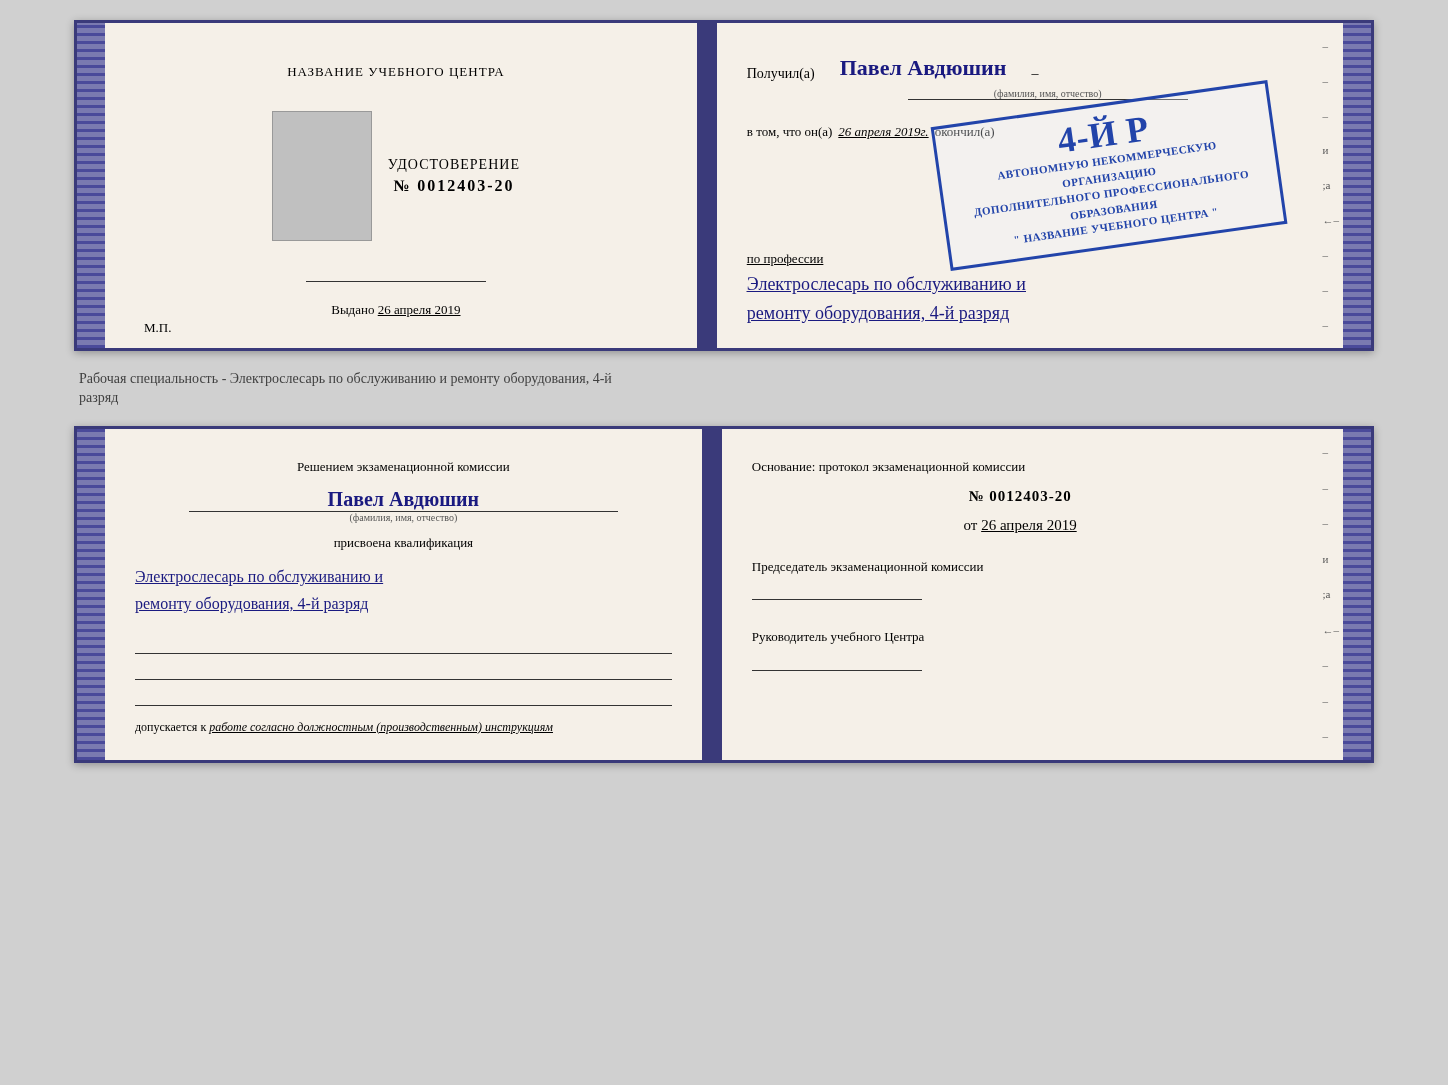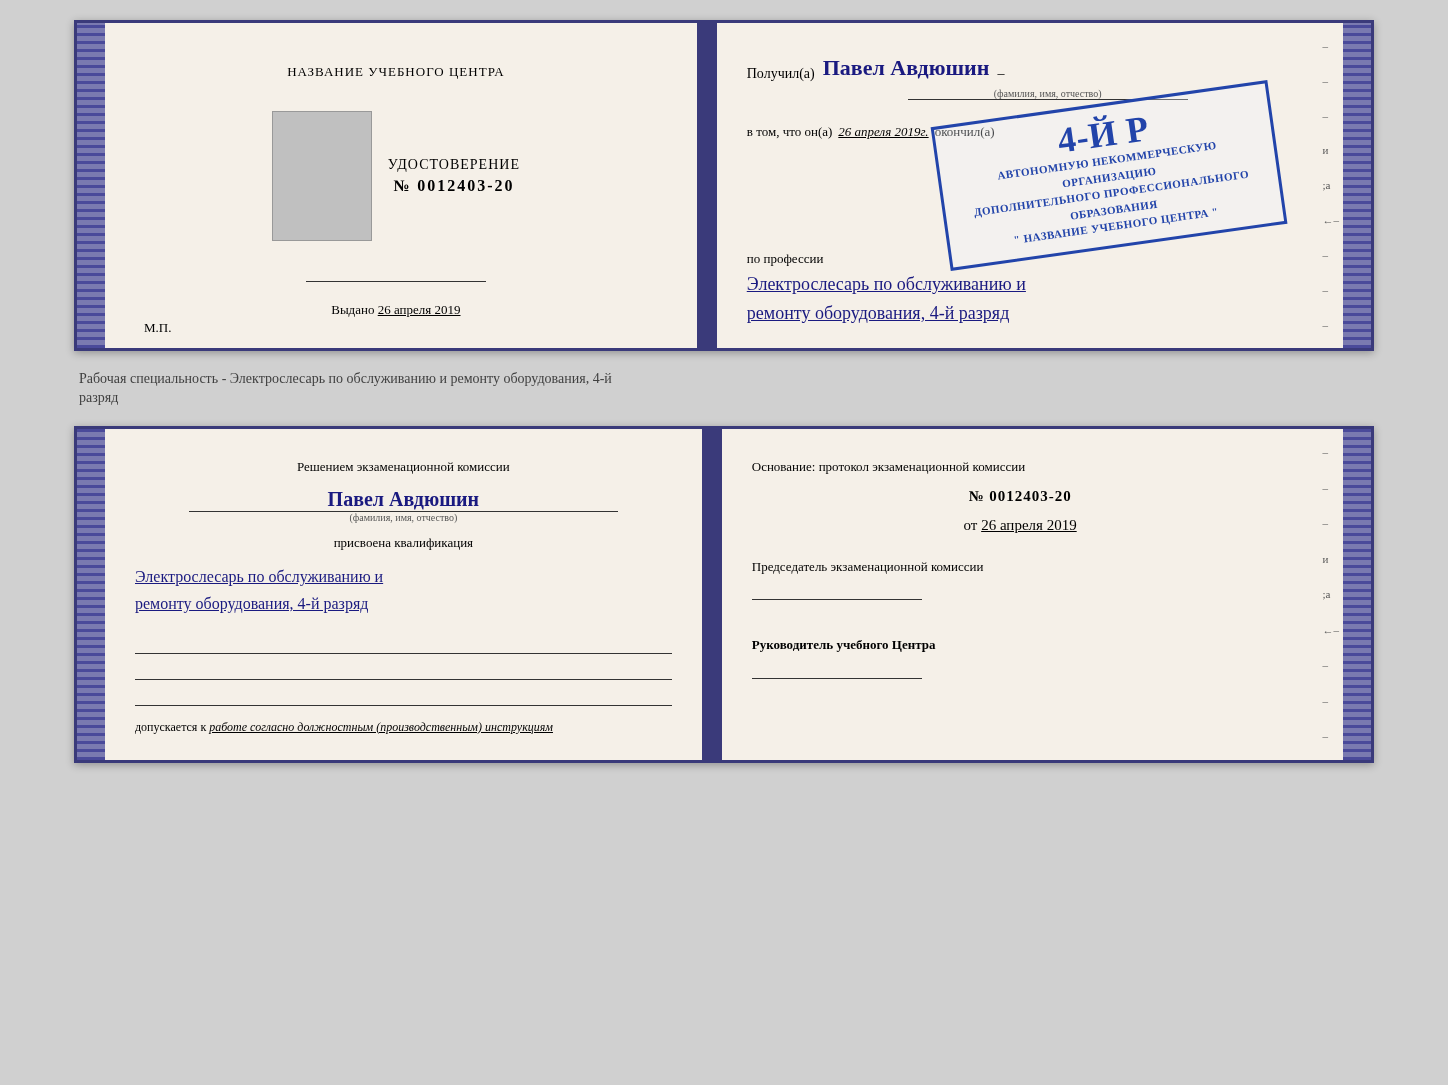--- a/index.html
+++ b/index.html
@@ -124,21 +124,21 @@
     
     .doc-right {
       display: flex;
       flex-direction: column;
       gap: 14px;
     }
 
     .poluchil-line {
       display: flex;
       align-items: flex-end;
-      gap: 8px;
+      gap: 25px;
       font-size: 14px;
       line-height: 1.4;
     }
 
     .handwritten-name {
       font-family: 'Segoe Script', 'Brush Script MT', cursive;
       font-size: 22px;
       color: #1a1a80;
       font-weight: bold;
     }
@@ -391,21 +391,21 @@
       </div>
     </div>
 
     <div class="stamp-overlay">
       <span class="stamp-big-number">4-й р</span>
       <div>АВТОНОМНУЮ НЕКОММЕРЧЕСКУЮ ОРГАНИЗАЦИЮ</div>
       <div>ДОПОЛНИТЕЛЬНОГО ПРОФЕССИОНАЛЬНОГО ОБРАЗОВАНИЯ</div>
       <div>" НАЗВАНИЕ УЧЕБНОГО ЦЕНТРА "</div>
     </div>
 
-    <div class="profession-block" style="margin-top: 90px;">
+    <div class="profession-block" style="margin-top: 90px; text-decoration: underline;">
       <div>по профессии</div>
       <div class="handwritten-profession">Электрослесарь по обслуживанию и</div>
       <div class="handwritten-profession">ремонту оборудования, 4-й разряд</div>
     </div>
 
   </div>
 
   <div class="right-marks" style="font-size:11px; color:#555; padding:8px 4px; display:flex; flex-direction:column; justify-content:space-around; gap:5px; min-width:20px;">
     <span>–</span>
     <span>–</span>
@@ -468,21 +468,21 @@
 
     <div class="ot-date">
       <span>от</span>&nbsp;<span style="text-decoration:underline;">26 апреля 2019</span>
     </div>
 
     <div class="signature-block" style="margin-top:12px;">
       <div class="sig-label">Председатель экзаменационной комиссии</div>
       <div class="sig-line"></div>
     </div>
 
-    <div class="signature-block" style="margin-top:24px;font-weight:bold;">
+    <div class="signature-block" style="margin-top:16px;">
       <div class="sig-label">Руководитель учебного Центра</div>
       <div class="sig-line"></div>
     </div>
   </div>
 
   <div class="right-marks" style="font-size:11px; color:#555; padding:8px 4px; display:flex; flex-direction:column; justify-content:space-around; gap:5px; min-width:20px;">
     <span>–</span>
     <span>–</span>
     <span>–</span>
     <span>и</span>

